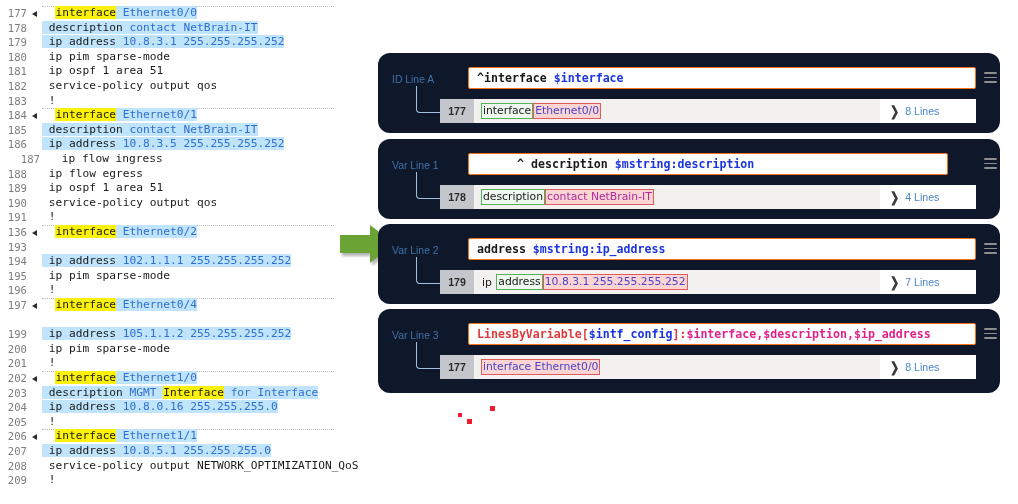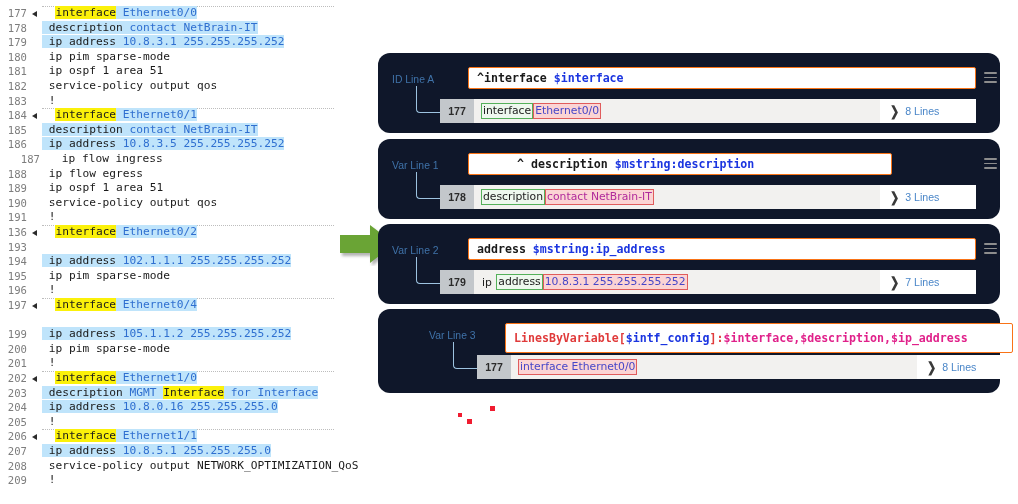--- a/index.html
+++ b/index.html
@@ -231,32 +231,32 @@
             <span class="chev">❯</span>
             <span>8 Lines</span>
           </div>
         </div>
       </div>
     </div>
     <div class="card" style="top: 139px; height: 80px;">
       <div class="card-inner">
         <div class="card-label" style="top: 21px;">Var Line 1</div>
         <div class="conn" style="left: 38px; top: 33px; width: 24px; height: 26px;"></div>
-        <div class="expr-box" style="left: 90px; top: 14px; width: 424px; height: 22px; padding-left: 48px;"><span class="">^ description </span><span class="e-blue">$mstring:description</span></div>
+        <div class="expr-box" style="left: 90px; top: 14px; width: 480px; height: 22px; padding-left: 48px;"><span class="">^ description </span><span class="e-blue">$mstring:description</span></div>
         <div class="ham" style="left: 606px; top: 19px;">
           <i></i>
           <i></i>
           <i></i>
         </div>
         <div class="res-row" style="left: 62px; top: 46px; width: 536px;">
           <div class="res-num">178</div>
           <div class="res-body"><span class="tok-green">description</span><span class="tok-red magenta">contact NetBrain-IT</span></div>
           <div class="res-lines">
             <span class="chev">❯</span>
-            <span>3 Lines</span>
+            <span>4 Lines</span>
           </div>
         </div>
       </div>
     </div>
     <div class="card" style="top: 224px; height: 80px;">
       <div class="card-inner">
         <div class="card-label" style="top: 21px;">Var Line 2</div>
         <div class="conn" style="left: 38px; top: 33px; width: 24px; height: 26px;"></div>
         <div class="expr-box" style="left: 90px; top: 14px; width: 508px; height: 22px;"><span class="">address </span><span class="e-blue">$mstring:ip_address</span></div>
         <div class="ham" style="left: 606px; top: 19px;">
@@ -267,25 +267,25 @@
         <div class="res-row" style="left: 62px; top: 46px; width: 536px;">
           <div class="res-num">179</div>
           <div class="res-body"><span class="tok-plain">ip </span><span class="tok-green">address</span><span class="tok-red">10.8.3.1 255.255.255.252</span></div>
           <div class="res-lines">
             <span class="chev">❯</span>
             <span>7 Lines</span>
           </div>
         </div>
       </div>
     </div>
-    <div class="card" style="top: 309px; height: 84px; padding-left: 37px;">
+    <div class="card" style="top: 309px; height: 84px;">
       <div class="card-inner">
         <div class="card-label" style="top: 21px;">Var Line 3</div>
         <div class="conn" style="left: 38px; top: 33px; width: 24px; height: 26px;"></div>
-        <div class="expr-box" style="left: 90px; top: 14px; width: 508px; height: 30px;"><span class="e-red">LinesByVariable[</span><span class="e-blue">$intf_config</span><span class="e-red">]:</span><span class="e-mag">$interface,$description,$ip_address</span></div>
+        <div class="expr-box" style="left: 90px; top: 14px; width: 508px; height: 22px;"><span class="e-red">LinesByVariable[</span><span class="e-blue">$intf_config</span><span class="e-red">]:</span><span class="e-mag">$interface,$description,$ip_address</span></div>
         <div class="ham" style="left: 606px; top: 19px;">
           <i></i>
           <i></i>
           <i></i>
         </div>
         <div class="res-row" style="left: 62px; top: 46px; width: 536px;">
           <div class="res-num">177</div>
           <div class="res-body"><span class="tok-red">interface Ethernet0/0</span></div>
           <div class="res-lines">
             <span class="chev">❯</span>

